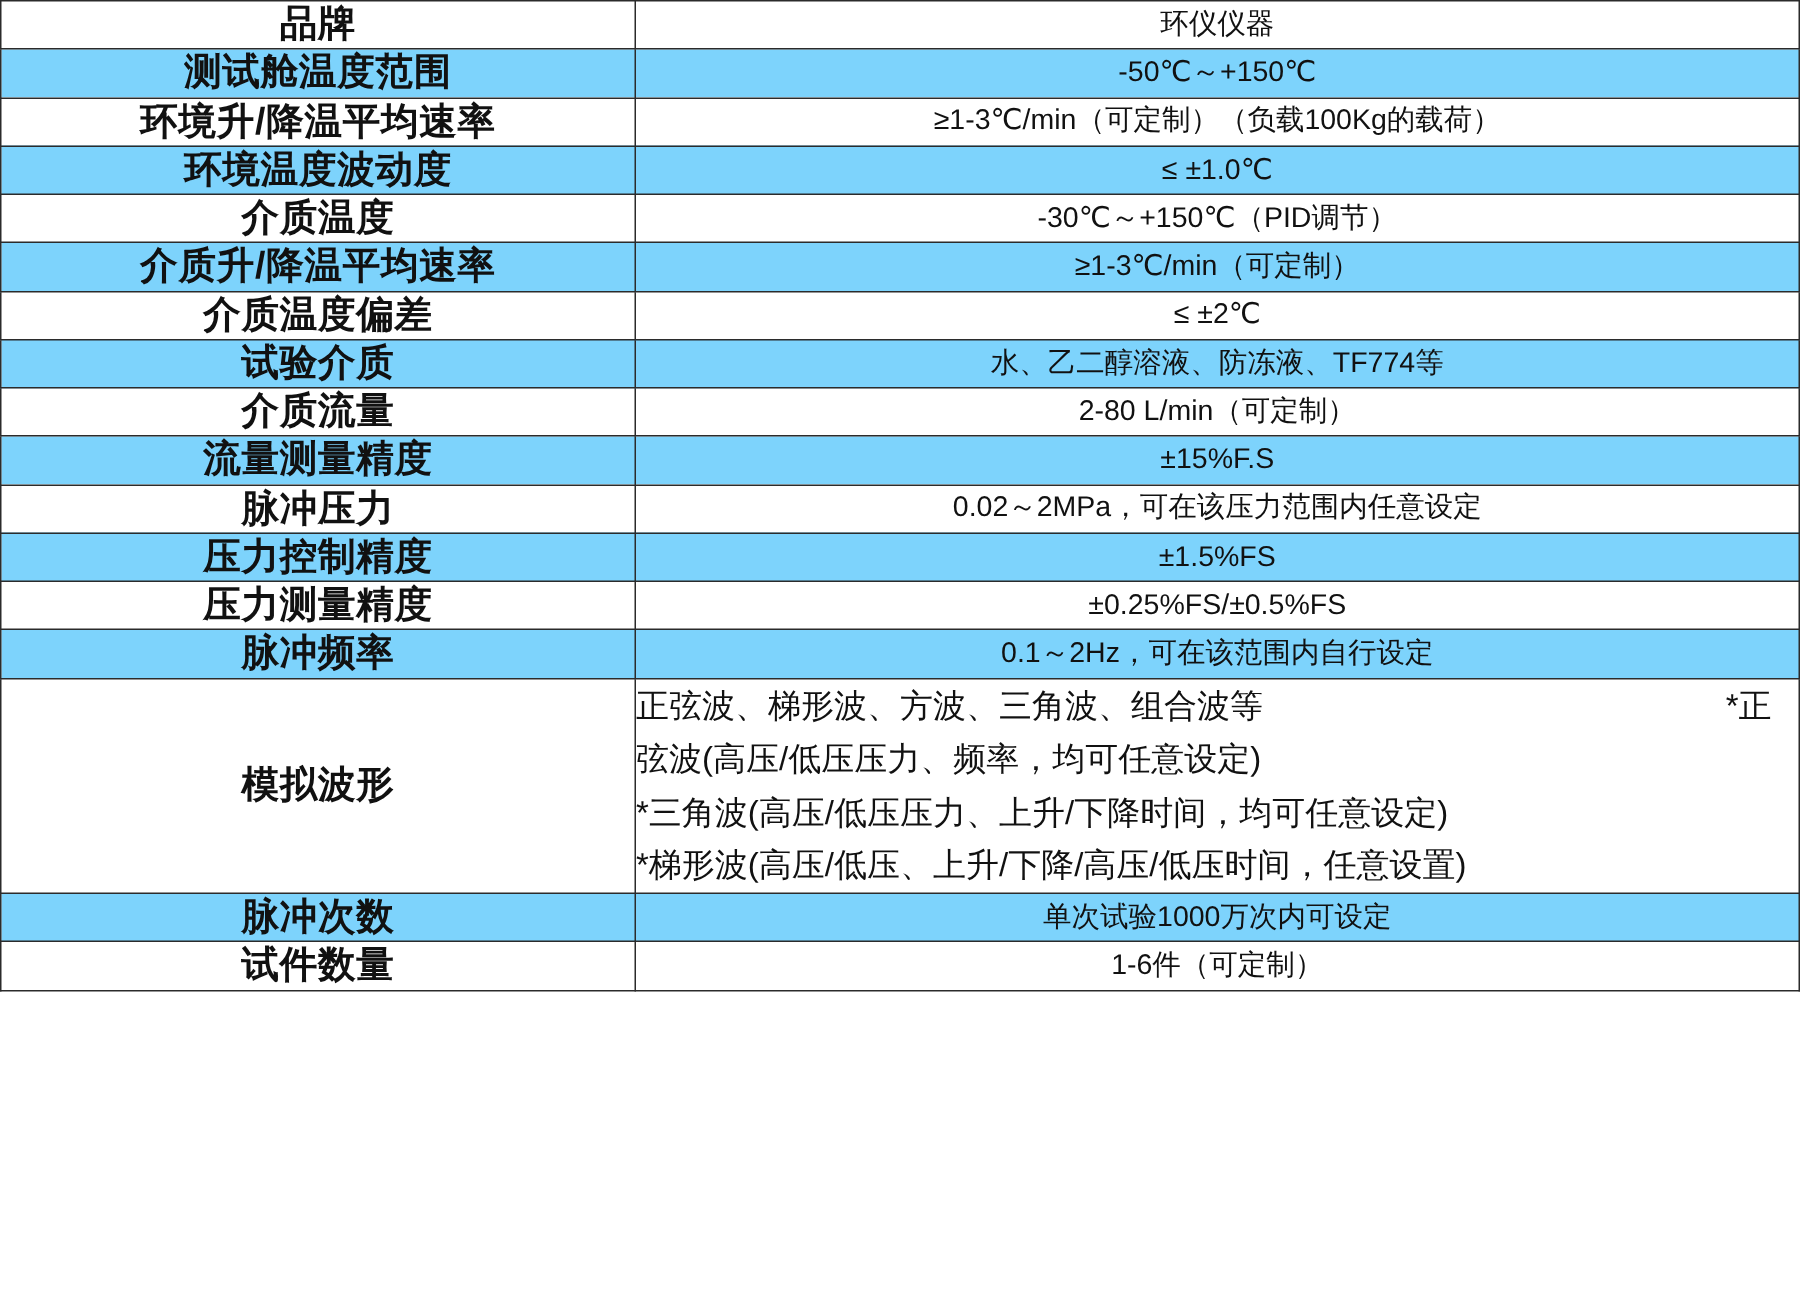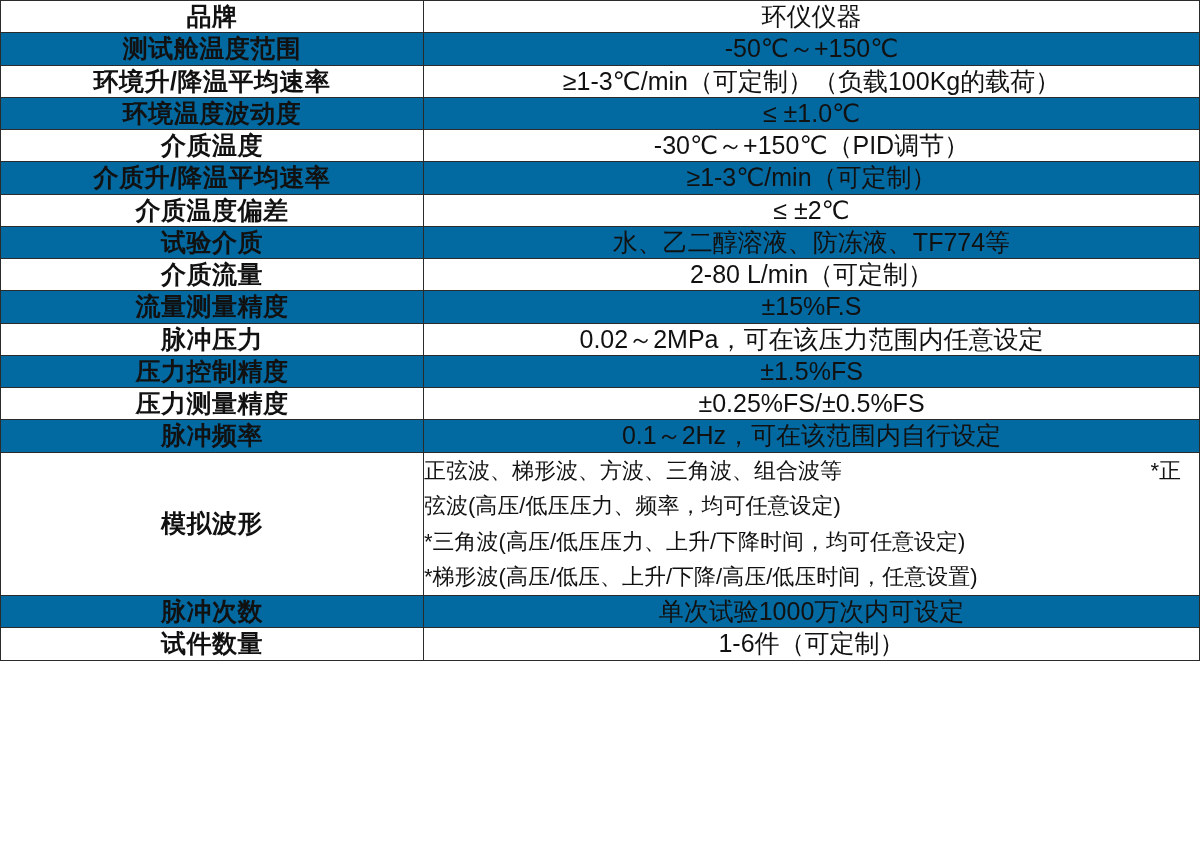--- a/index.html
+++ b/index.html
@@ -27,28 +27,28 @@
   }
   .label-cell {
     width: 422px;
     font-size: 25px;
     font-weight: bold;
     letter-spacing: 0.5px;
     padding: 7px 6px;
     line-height: 1.25;
   }
   .value-cell {
-    font-size: 25px;
+    font-size: 19px;
     font-weight: normal;
     padding: 7px 10px;
     line-height: 1.25;
   }
   .row-alt .label-cell,
   .row-alt .value-cell {
-    background: #0369a1;
+    background: #7dd3fc;
   }
   .row-plain .label-cell,
   .row-plain .value-cell {
     background: #ffffff;
   }
   .waveform-cell {
     text-align: left;
     padding: 10px 14px 12px 14px;
     line-height: 1.62;
     font-size: 22px;

